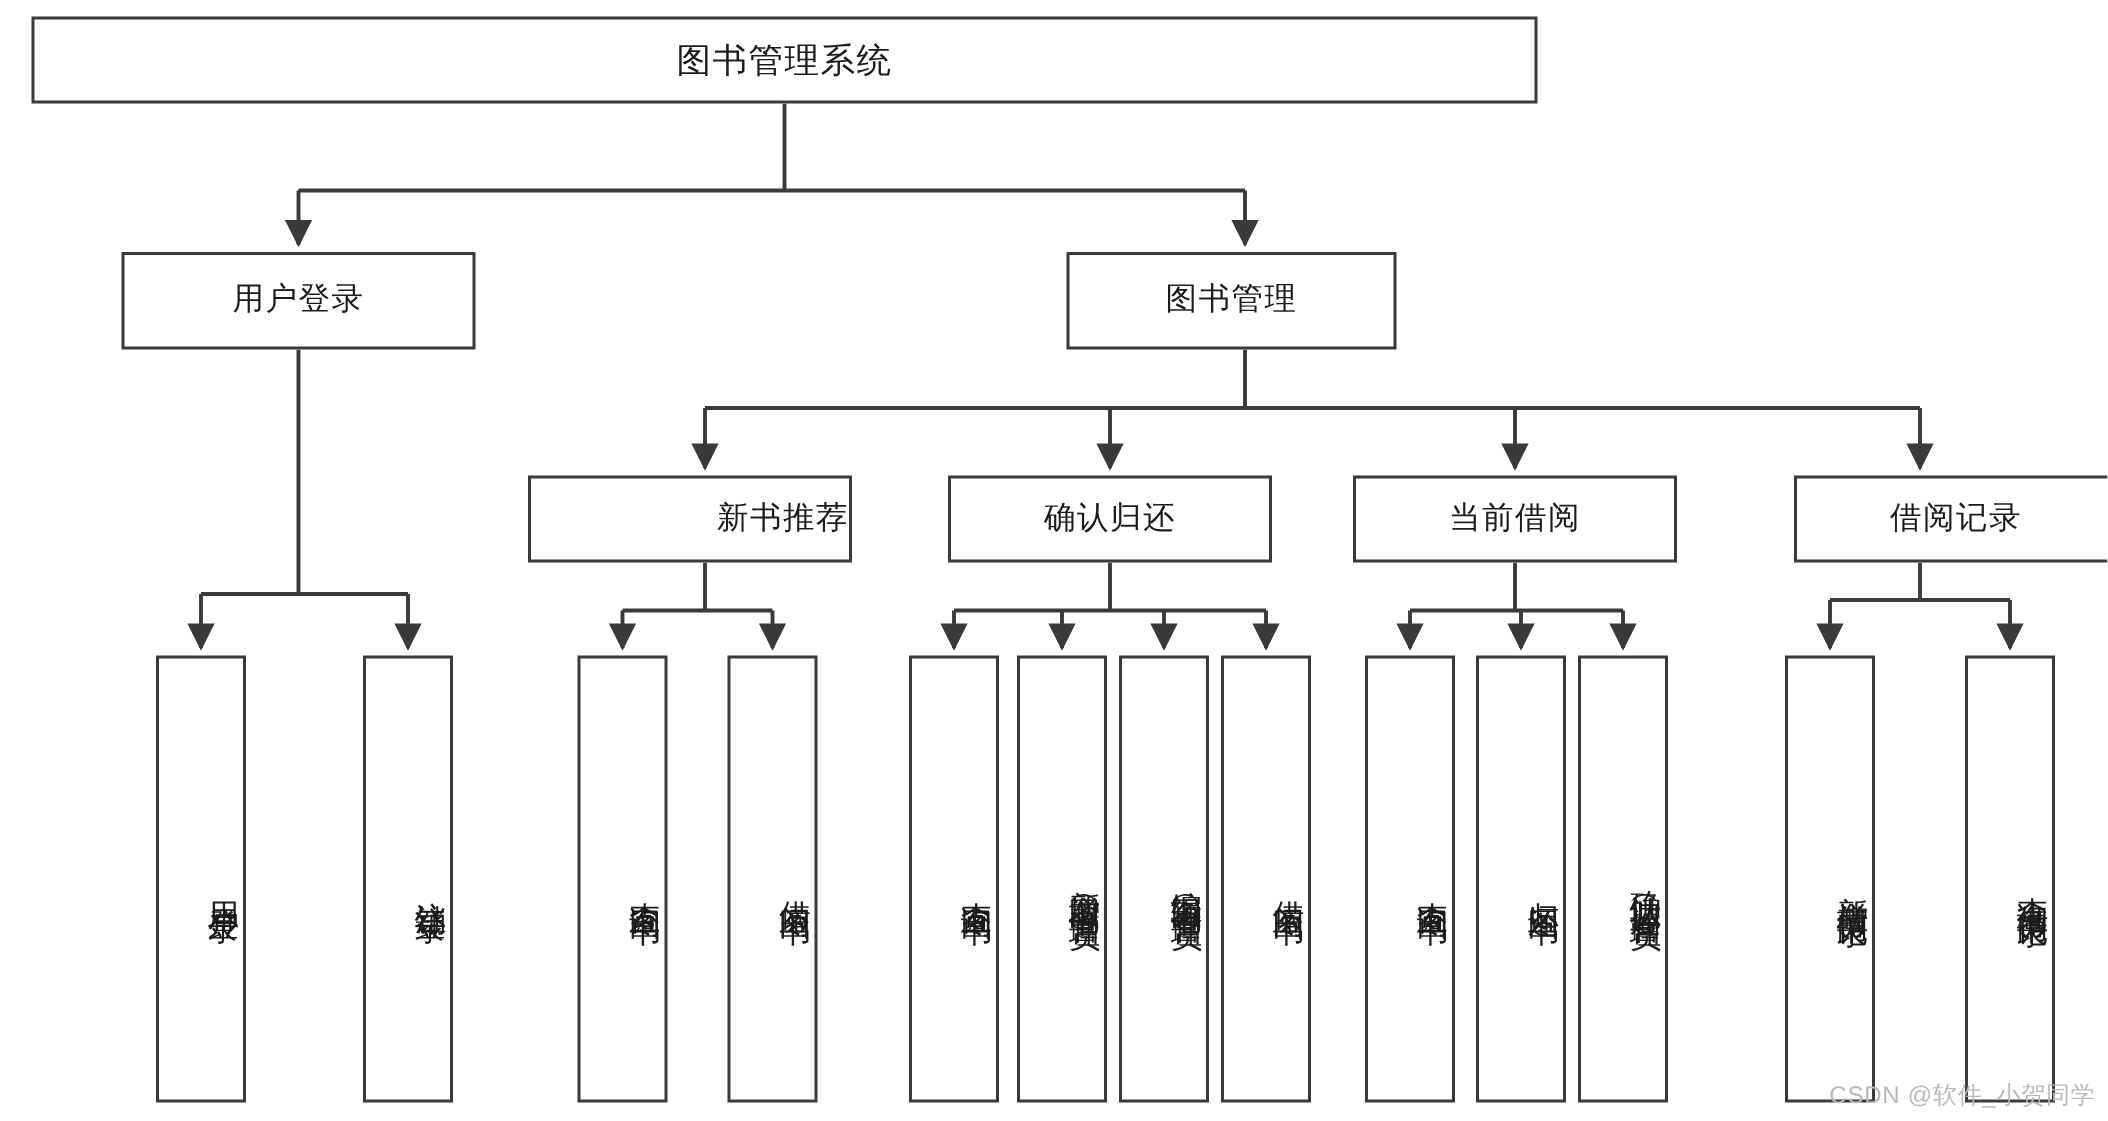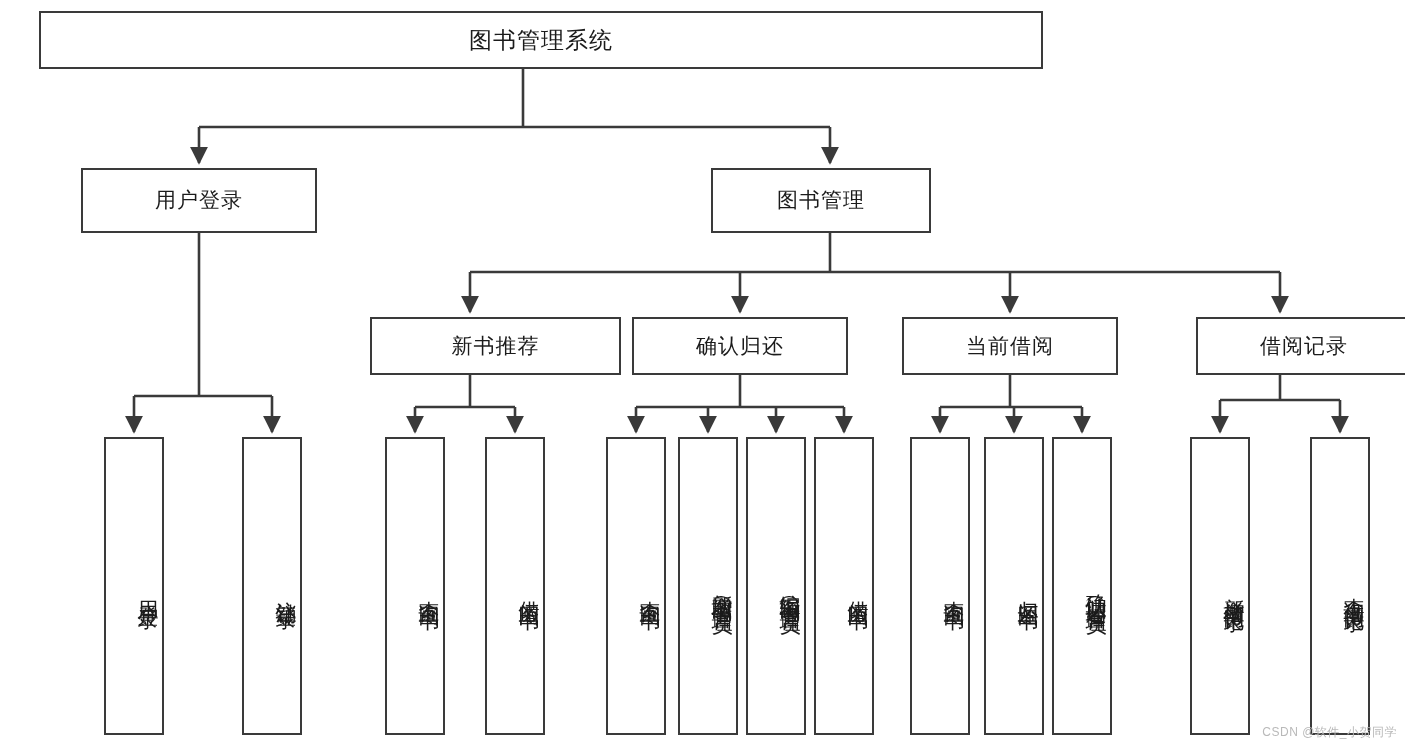--- a/index.html
+++ b/index.html
@@ -55,21 +55,21 @@
     text-orientation: upright;
     white-space: nowrap;
   }
   #root-node {
     font-size: 23px;
   }
   #watermark {
     position: absolute;
     right: 8px;
     bottom: 6px;
-    font-size: 12px;
+    font-size: 16px;
     color: #b9b9b9;
     letter-spacing: 0.5px;
     white-space: nowrap;
   }
 </style>
 </head>
 <body>
 
 <div id="canvas">
 
@@ -119,32 +119,32 @@
       <path d="M 1014 407 L 1014 432" marker-end="url(#arrow)"></path>
       <path d="M 1082 407 L 1082 432" marker-end="url(#arrow)"></path>
 
       <path d="M 1280 375 L 1280 400"></path>
       <path d="M 1220 400 L 1340 400"></path>
       <path d="M 1220 400 L 1220 432" marker-end="url(#arrow)"></path>
       <path d="M 1340 400 L 1340 432" marker-end="url(#arrow)"></path>
     </g>
   </svg>
 
-  <div class="node horiz" id="root-node" style="left:39px; top:11px; width:1004px; height:58px;">
+  <div class="node horiz" id="root-node" style="left:21px; top:11px; width:1004px; height:58px;">
     <span class="label">图书管理系统</span>
   </div>
 
   <div class="node horiz" style="left:81px; top:168px; width:236px; height:65px;">
     <span class="label">用户登录</span>
   </div>
   <div class="node horiz" style="left:711px; top:168px; width:220px; height:65px;">
     <span class="label">图书管理</span>
   </div>
 
-  <div class="node horiz" style="left:370px; top:317px; width:251px; height:58px;">
+  <div class="node horiz" style="left:352px; top:317px; width:216px; height:58px;justify-content:flex-end;">
     <span class="label">新书推荐</span>
   </div>
   <div class="node horiz" style="left:632px; top:317px; width:216px; height:58px;">
     <span class="label">确认归还</span>
   </div>
   <div class="node horiz" style="left:902px; top:317px; width:216px; height:58px;">
     <span class="label">当前借阅</span>
   </div>
   <div class="node horiz" style="left:1196px; top:317px; width:216px; height:58px;">
     <span class="label">借阅记录</span>

